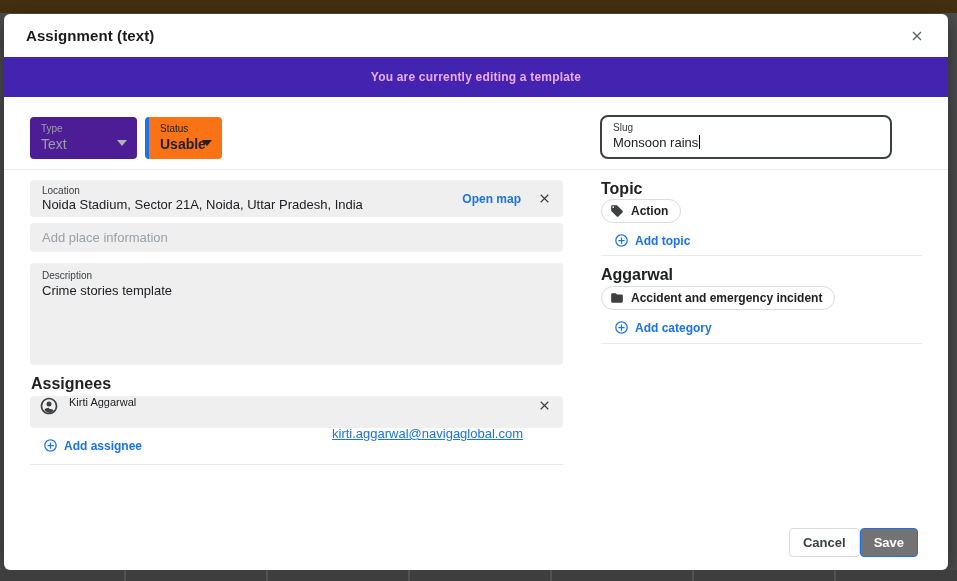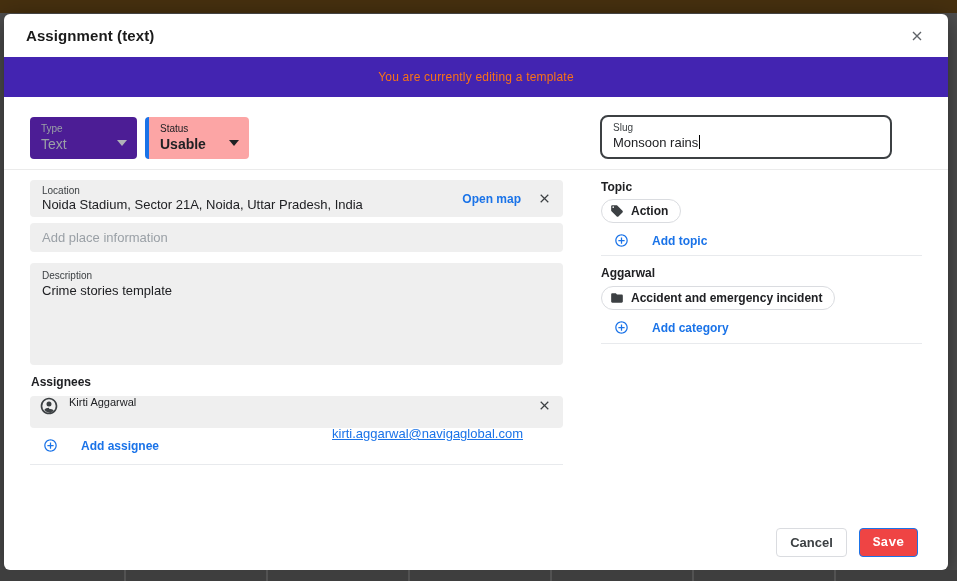--- a/index.html
+++ b/index.html
@@ -30,35 +30,35 @@
     display: flex; align-items: center; justify-content: space-between;
     padding: 0 20px 0 22px;
   }
   .modal-title { font-size: 15px; font-weight: bold; color: #1b1b1b; letter-spacing: .1px; }
   .close-btn {
     width: 22px; height: 22px; display: flex; align-items: center; justify-content: center;
     cursor: pointer; color: #5f6368;
   }
   .banner {
     position: absolute; left: 0; top: 43px; width: 100%; height: 40px;
-    background: #4324b1; color: #f97316;
+    background: #4324b1; color: #f0abfc;
     display: flex; align-items: center; justify-content: center;
-    font-size: 12px; font-weight: normal; letter-spacing: .2px;
+    font-size: 12px; font-weight: bold; letter-spacing: .2px;
   }
   
   .field-box { position: absolute; border-radius: 4px; padding: 5px 10px 4px 11px; }
   .flabel { display: block; font-size: 10px; color: #5f6368; line-height: 13px; }
   .fvalue { display: block; font-size: 14px; color: #202124; line-height: 18px; }
   .type-box {
     left: 26px; top: 103px; width: 107px; height: 42px; background: #4c1d95;
   }
   .type-box .flabel, .type-box .fvalue { color: #9aa0a6; }
   .status-box {
-    left: 141px; top: 103px; width: 104px; height: 42px;
-    background: #fca5a5; border-left: 4px solid #1a73e8;
+    left: 141px; top: 103px; width: 77px; height: 42px;
+    background: #f97316; border-left: 4px solid #1a73e8;
     border-radius: 4px;
   }
   .status-box .flabel { color: #202124; }
   .status-box .fvalue { font-weight: bold; }
   .caret-down {
     position: absolute; right: 10px; bottom: 13px;
     width: 0; height: 0; border-left: 5px solid transparent; border-right: 5px solid transparent;
     border-top: 6px solid #202124;
   }
   .type-box .caret-down { border-top-color: #b0b3b8; }
@@ -95,34 +95,34 @@
     display: flex; align-items: center; padding: 0 12px;
   }
   .placeholder { font-size: 13px; color: #9aa0a6; }
   .desc-box {
     left: 26px; top: 249px; width: 533px; height: 102px;
     padding: 6px 12px;
   }
   .desc-box .flabel { font-size: 10px; color: #3c4043; line-height: 13px; }
   .desc-box .fvalue { font-size: 13px; line-height: 17px; }
   .section-heading {
-    position: absolute; font-size: 12px; font-weight: bold; color: #202124;
+    position: absolute; font-size: 16px; font-weight: bold; color: #202124;
   }
   .assignees-heading { left: 27px; top: 361px; }
   .assignee-row {
     left: 26px; top: 382px; width: 533px; height: 32px;
     display: flex; align-items: flex-start; padding: 0 10px 0 9px;
   }
   .avatar-icon { width: 20px; height: 20px; color: #3c4043; flex: 0 0 auto; }
   .assignee-name { font-size: 11px; color: #202124; margin-left: 10px; flex: 1; }
   .assignee-email {
     font-size: 13px; color: #1a73e8; text-decoration: underline; margin-right: 12px; white-space: nowrap; margin-top: 30px;
   }
   .add-link {
-    position: absolute; display: flex; align-items: center; gap: 23px;
+    position: absolute; display: flex; align-items: center; gap: 6px;
     color: #1a73e8; font-size: 12px; font-weight: bold; cursor: pointer; text-decoration: none;
   }
   .add-assignee { left: 39px; top: 424px; }
   .plus-icon { width: 15px; height: 15px; flex: 0 0 auto; }
   .divider-left { position: absolute; left: 26px; top: 450px; width: 533px; height: 1px; background: #e8eaed; }
   
   .topic-heading { left: 597px; top: 166px; }
   .chip {
     position: absolute; height: 24px; display: inline-flex; align-items: center; gap: 7px;
     border: 1px solid #dadce0; border-radius: 12px; background: #fff;
@@ -131,29 +131,29 @@
   .chip svg { width: 14px; height: 14px; color: #3c4043; }
   .topic-chip { left: 597px; top: 185px; }
   .add-topic { left: 610px; top: 219px; }
   .divider-r1 { position: absolute; left: 597px; top: 241px; width: 321px; height: 1px; background: #e8eaed; }
   .category-heading { left: 597px; top: 252px; }
   .category-chip { left: 597px; top: 272px; }
   .add-category { left: 610px; top: 306px; }
   .divider-r2 { position: absolute; left: 597px; top: 329px; width: 321px; height: 1px; background: #e8eaed; }
   
   .footer {
-    position: absolute; right: 30px; top: 514px; display: flex; gap: 12px; padding-left: 40px;
+    position: absolute; right: 30px; top: 514px; display: flex; gap: 0; padding-left: 40px;
   }
   .btn {
     height: 29px; border-radius: 4px; font-size: 13px; font-weight: bold;
     display: flex; align-items: center; justify-content: center; cursor: pointer;
     font-family: "Liberation Sans", sans-serif;
   }
   .btn-cancel { background: #fff; border: 1px solid #dadce0; color: #3c4043; padding: 0 13px; }
-  .btn-save { background: #ef4444; border: 1px solid #1a73e8; color: #fff; padding: 0 13px; font-family: Liberation Mono, monospace; }
+  .btn-save { background: #737373; border: 1px solid #1a73e8; color: #fff; padding: 0 13px; }
   svg { display: block; }
 </style>
 </head>
 <body>
 
 <div class="topbar"></div>
 
 <div class="modal">
 
   <div class="modal-header">

